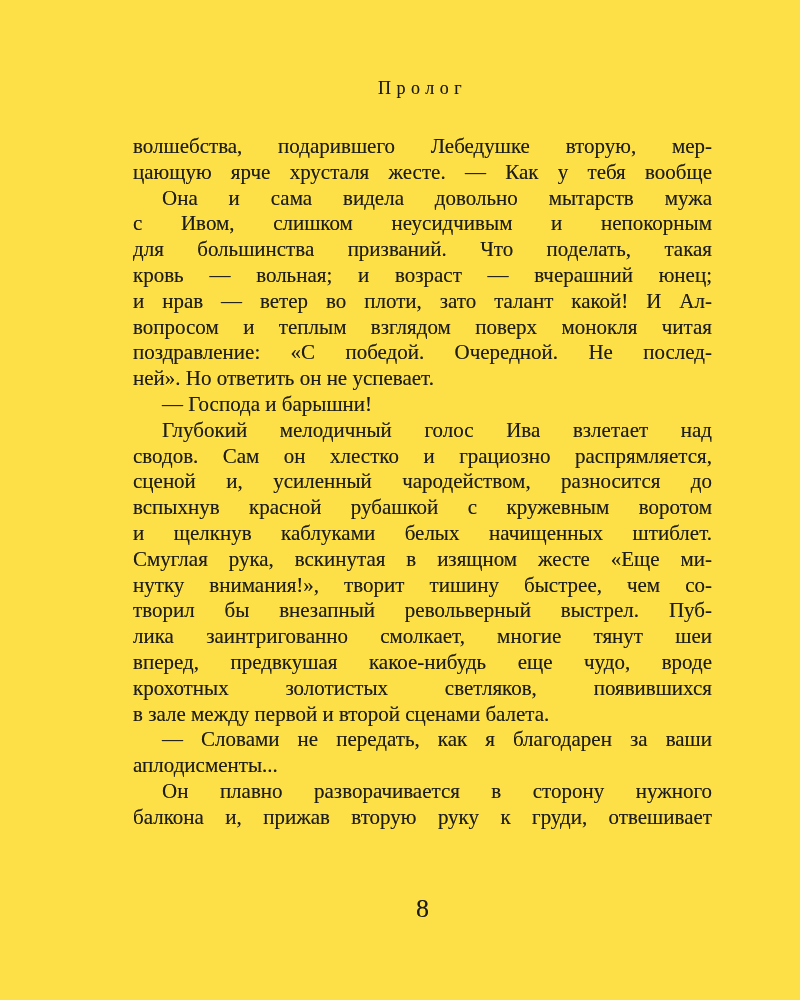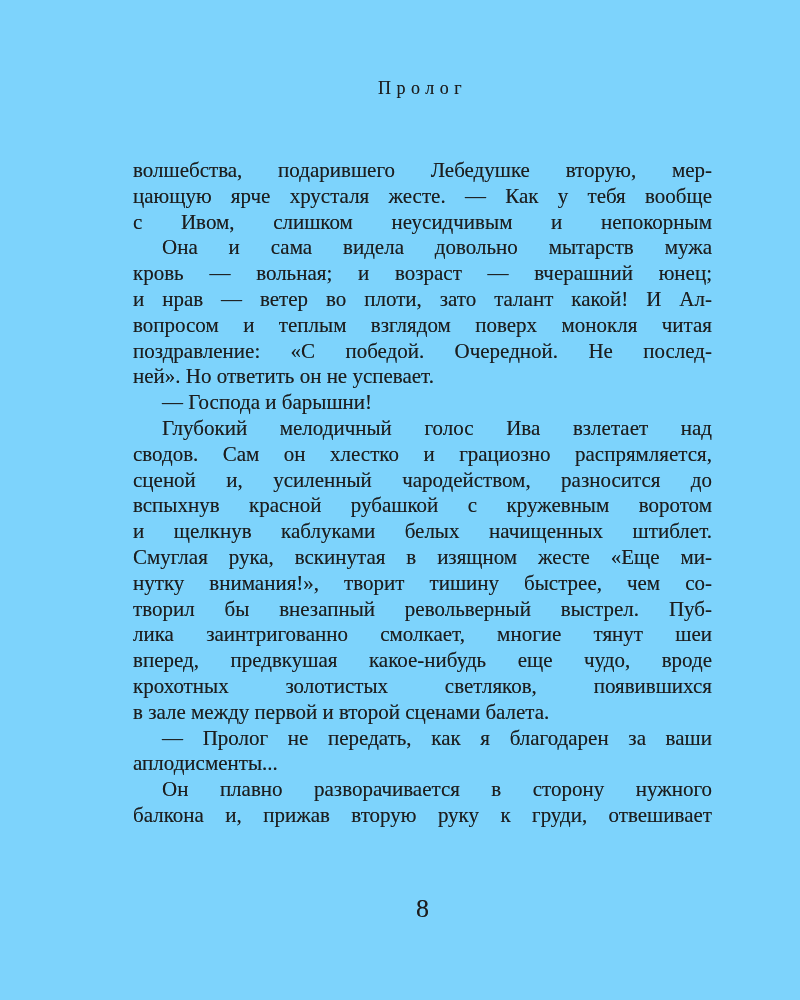--- a/index.html
+++ b/index.html
@@ -4,21 +4,21 @@
 <style>
   html, body {
     margin: 0;
     padding: 0;
     background: #ffffff;
   }
   .book-page {
     position: relative;
     width: 800px;
     height: 1000px;
-    background: #7dd3fc;
+    background: #fde047;
     overflow: hidden;
     font-family: "Liberation Serif", "DejaVu Serif", serif;
     color: #1d1d1d;
   }
   .chapter-header {
     position: absolute;
     top: 78px;
     left: 133px;
     width: 579px;
     margin: 0;
@@ -27,21 +27,20 @@
     font-weight: 400;
     letter-spacing: 5.5px;
     color: #1d1d1d;
     text-shadow: 0 0 0.4px rgba(0,0,0,0.45);
   }
   .text-block {
     position: absolute;
     top: 134px;
     left: 133px;
     width: 579px;
-    margin-top: 24px;
   }
   .para {
     margin: 0;
     padding: 0;
   }
   .line {
     font-size: 21px;
     line-height: 25.8px;
     height: 25.8px;
     text-align: justify;
@@ -73,22 +72,23 @@
 
 <div class="book-page">
   <h1 class="chapter-header">Пролог</h1>
 
   <section class="text-block">
       <div class="para">
         <div class="line">волшебства, подарившего Лебедушке вторую, мер-</div>
         <div class="line">цающую ярче хрусталя жесте. — Как у тебя вообще</div>
       </div>
       <div class="para">
+        <div class="line first">Она и сама видела довольно мытарств мужа</div>
         <div class="line">с Ивом, слишком неусидчивым и непокорным</div>
-        <div class="line first">Она и сама видела довольно мытарств мужа</div>
+        <div class="line">для большинства призваний. Что поделать, такая</div>
         <div class="line">кровь — вольная; и возраст — вчерашний юнец;</div>
         <div class="line">и нрав — ветер во плоти, зато талант какой! И Ал-</div>
         <div class="line">вопросом и теплым взглядом поверх монокля читая</div>
         <div class="line">поздравление: «С победой. Очередной. Не послед-</div>
         <div class="line last">ней». Но ответить он не успевает.</div>
       </div>
       <div class="para">
         <div class="line first last">— Господа и барышни!</div>
       </div>
       <div class="para">
@@ -99,21 +99,21 @@
         <div class="line">и щелкнув каблуками белых начищенных штиблет.</div>
         <div class="line">Смуглая рука, вскинутая в изящном жесте «Еще ми-</div>
         <div class="line">нутку внимания!», творит тишину быстрее, чем со-</div>
         <div class="line">творил бы внезапный револьверный выстрел. Пуб-</div>
         <div class="line">лика заинтригованно смолкает, многие тянут шеи</div>
         <div class="line">вперед, предвкушая какое-нибудь еще чудо, вроде</div>
         <div class="line">крохотных золотистых светляков, появившихся</div>
         <div class="line last">в зале между первой и второй сценами балета.</div>
       </div>
       <div class="para">
-        <div class="line first">— Пролог не передать, как я благодарен за ваши</div>
+        <div class="line first">— Словами не передать, как я благодарен за ваши</div>
         <div class="line last">аплодисменты...</div>
       </div>
       <div class="para">
         <div class="line first">Он плавно разворачивается в сторону нужного</div>
         <div class="line">балкона и, прижав вторую руку к груди, отвешивает</div>
       </div>
     </section>
 
   <footer class="page-number">8</footer>
 </div>

